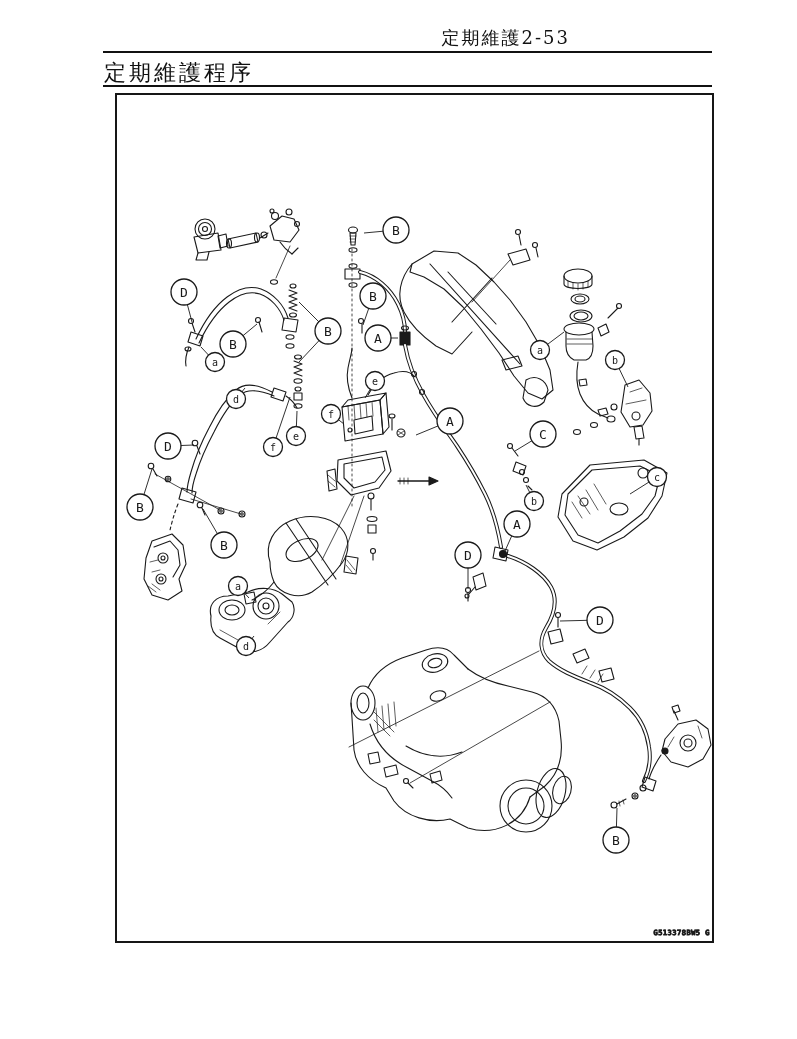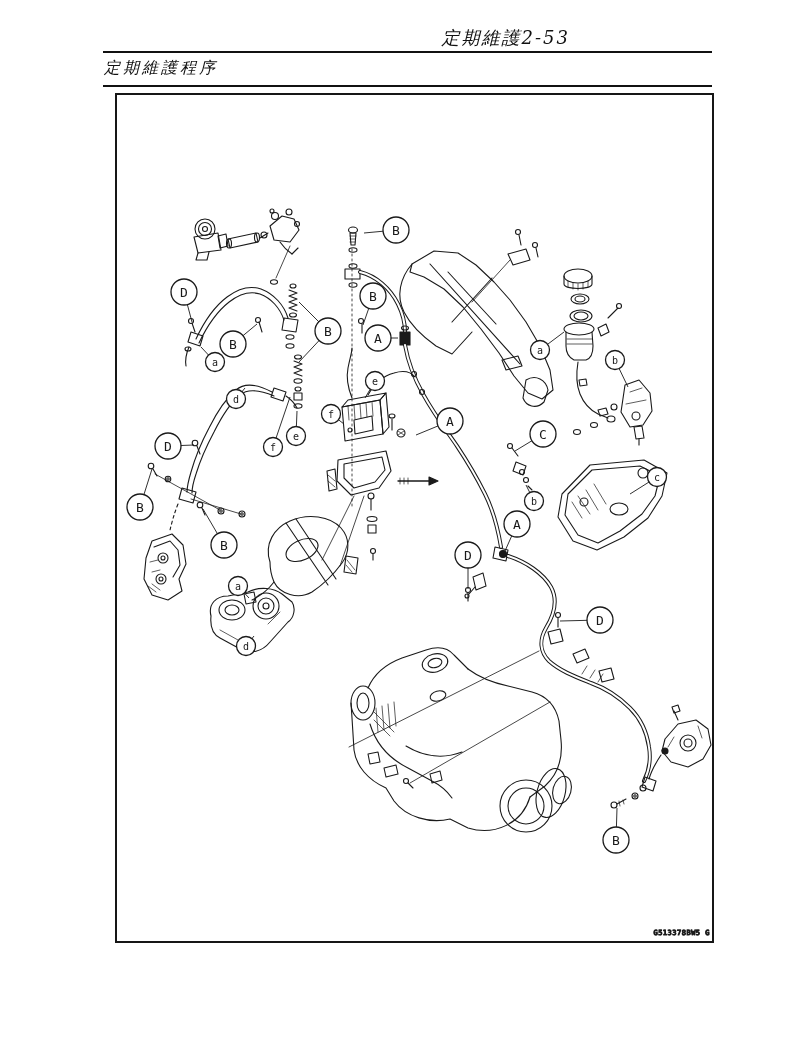--- a/index.html
+++ b/index.html
@@ -1,21 +1,21 @@
 <!DOCTYPE html>
 <html><head>
 <meta charset="utf-8">
 <style>
   html,body{margin:0;padding:0;background:#ffffff;}
   body{width:797px;height:1039px;position:relative;font-family:"DejaVu Serif",serif;color:#111;}
-  .page-head{position:absolute;top:26px;left:0;width:570px;text-align:right;font-size:18px;letter-spacing:2px;font-style:italic;}
+  .page-head{position:absolute;top:26px;left:0;width:570px;text-align:right;font-size:18px;letter-spacing:2px;}
   .rule{position:absolute;left:103px;width:609px;height:2px;background:#111;}
   .rule-1{top:51px;}
   .rule-2{top:85px;}
-  .section-title{position:absolute;top:58px;left:104px;font-size:16px;letter-spacing:3px;font-style:italic;}
+  .section-title{position:absolute;top:58px;left:104px;font-size:22px;letter-spacing:3px;}
   .fig-box{position:absolute;left:115px;top:93px;width:595px;height:846px;border:2px solid #161616;background:#fff;}
   .fig-box svg{display:block;}
   .art{stroke:#1a1a1a;fill:none;stroke-width:1.1;stroke-linecap:round;stroke-linejoin:round;}
   .thin{stroke-width:0.8;}
   .dark{fill:#1a1a1a;stroke:#1a1a1a;}
   .tube-o{stroke:#1a1a1a;stroke-width:4;fill:none;}
   .tube-i{stroke:#ffffff;stroke-width:2;fill:none;}
   .hatch{stroke-width:0.7;}
   .fig-code{font-family:"DejaVu Sans Mono",monospace;font-size:7px;fill:#444;letter-spacing:0.5px;}
   .co-circle{fill:#ffffff;stroke:#1a1a1a;stroke-width:1.3;}

